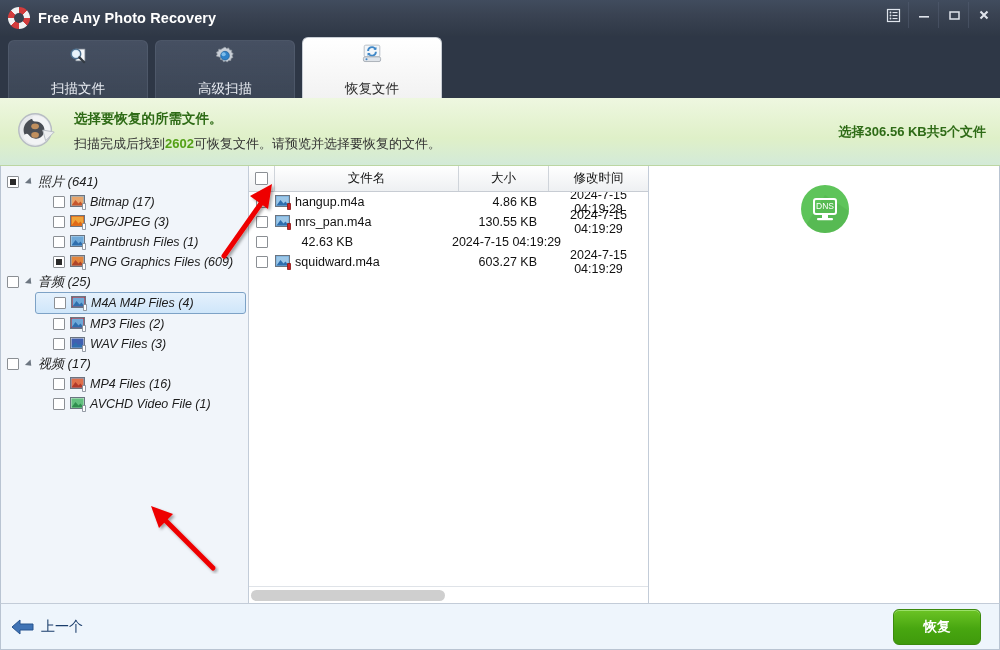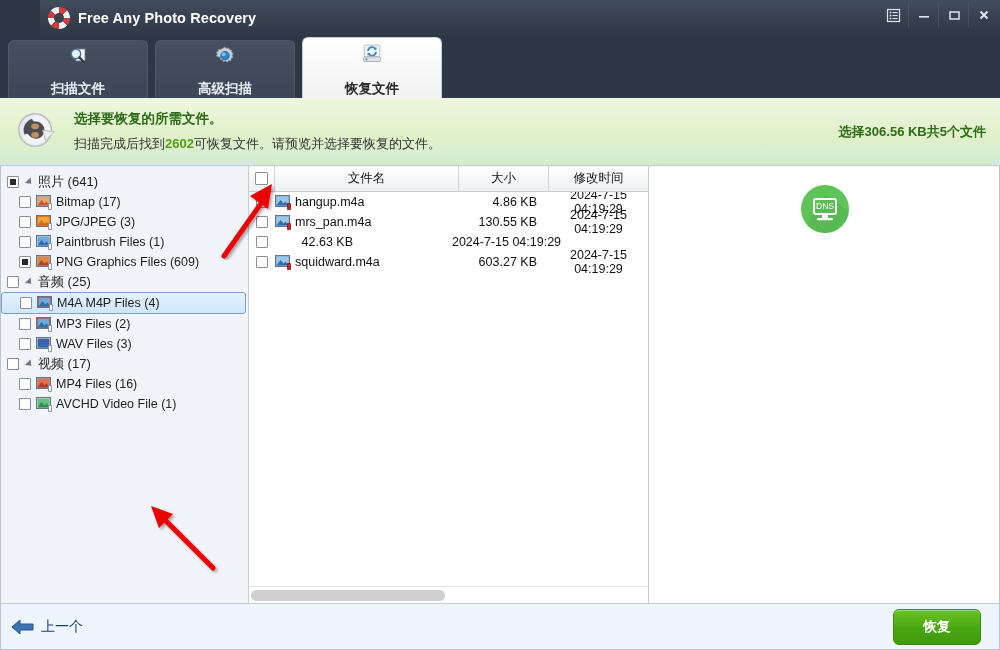--- a/index.html
+++ b/index.html
@@ -18,21 +18,20 @@
 
   
   .titlebar {
     height: 36px;
     background: linear-gradient(#414c5e, #39425190 40%, #2f3846);
     background-color: #3b4454;
     display: flex; align-items: center;
     padding-left: 8px;
     position: relative;
     flex: 0 0 36px;
-    margin-left: 40px;
   }
   .logo {
     width: 22px; height: 22px; margin-right: 8px;
     position: relative; flex: 0 0 22px;
   }
   .logo .ring {
     width: 22px; height: 22px; border-radius: 50%;
     background: conic-gradient(#d33c3c 0deg 45deg, #f2f2f2 45deg 90deg,
        #d33c3c 90deg 135deg, #f2f2f2 135deg 180deg,
        #d33c3c 180deg 225deg, #f2f2f2 225deg 270deg,
@@ -82,21 +81,21 @@
     padding-top: 4px;
     cursor: pointer;
     position: relative;
   }
   .tab.active {
     background: linear-gradient(#ffffff, #f2f2f2);
     border: 1px solid #c8cdd4; border-bottom: none;
     height: 61px;
   }
   .tab .tlabel {
-    font-size: 13.5px; color: #e8ecf2; font-weight: bold;
+    font-size: 13.5px; color: #e8ecf2; font-weight: normal;
     margin-top: 13px;
   }
   .tab.active .tlabel { color: #2a2a2a; }
   .tab .ticon { width: 30px; height: 30px; }
 
   
   .banner {
     height: 68px;
     background: linear-gradient(#eef7e0, #dff0c8 60%, #d3ead8);
     border-bottom: 1px solid #bcd6a2;
@@ -137,21 +136,21 @@
     padding: 6px 0 0 0;
     overflow: hidden;
     position: relative;
   }
   .tree-row {
     display: flex; align-items: center;
     height: 20px; padding-left: 6px;
     font-size: 12.5px; color: #1d1d1d;
     cursor: pointer; position: relative;
   }
-  .tree-row.child { padding-left: 18px; }
+  .tree-row.child { padding-left: 18px; margin-left: 34px; }
   .tree-row.selected {
     background: linear-gradient(#e5f1fc, #cfe6fa);
     border: 1px solid #7da2c6;
     border-radius: 3px;
     margin-right: 2px;
     height: 22px;
   }
   .cbox {
     width: 12px; height: 12px; flex: 0 0 12px;
     border: 1px solid #8b8f94;
@@ -168,21 +167,21 @@
     display: flex; align-items: center; justify-content: center;
   }
   .expander .tri {
     width: 0; height: 0;
     border-left: 5px solid #6d7681;
     border-top: 4px solid transparent;
     border-bottom: 4px solid transparent;
     transform: rotate(45deg);
   }
   .ficon { width: 16px; height: 16px; flex: 0 0 16px; margin-right: 4px; }
-  .tree-label { white-space: nowrap; }
+  .tree-label { white-space: nowrap; font-style: italic; }
   .tree-label.grp { font-size: 13px; }
 
   
   .filelist {
     width: 400px; flex: 0 0 400px;
     border-right: 1px solid #c3ccd8;
     display: flex; flex-direction: column;
     background: #ffffff;
     position: relative;
   }

